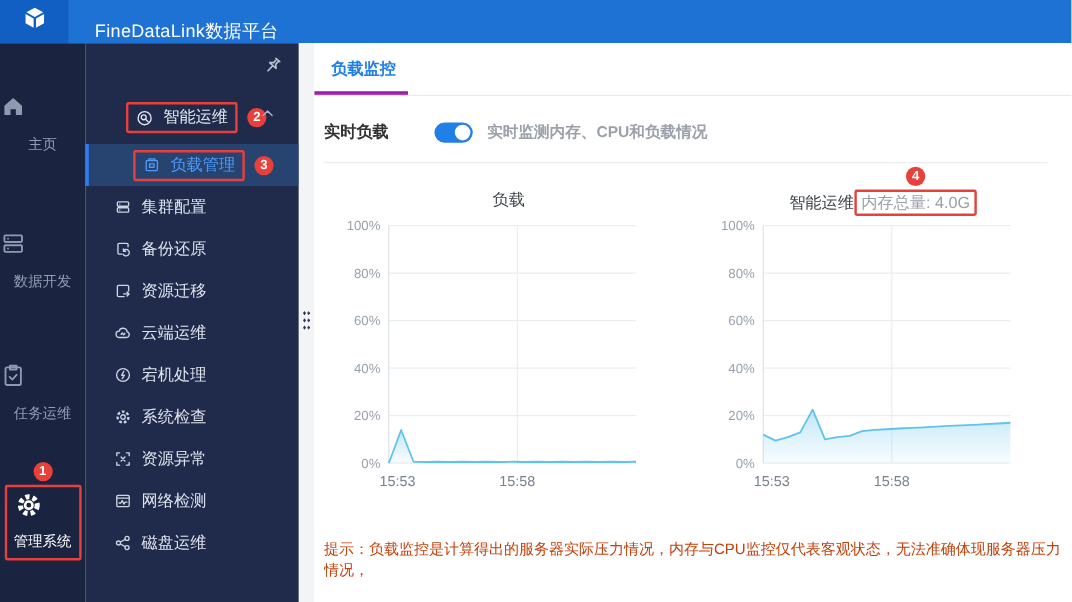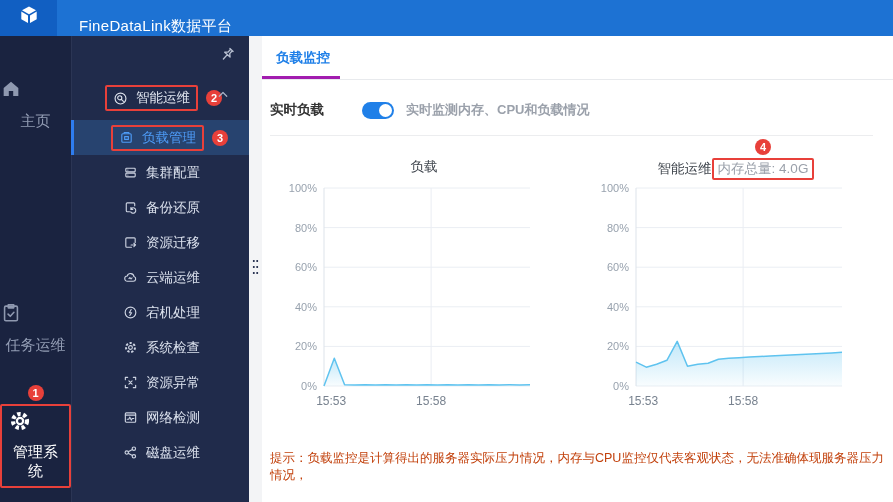--- a/index.html
+++ b/index.html
@@ -14,30 +14,30 @@
 
   
   .rail { position:absolute; top:36px; left:0; width:71px; height:466px; background:#1a2340; }
   .submenu { position:absolute; top:36px; left:71px; width:178px; height:466px; background:#202b4b; box-shadow:inset 1px 0 0 rgba(255,255,255,.05); }
   .gutter { position:absolute; top:36px; left:249px; width:13px; height:466px; background:#f3f4f6; }
   .main { position:absolute; top:36px; left:262px; width:631px; height:466px; background:#fff; }
 
   
   .rail-item { position:absolute; left:0; width:71px; text-align:center; color:#939db4; cursor:pointer; }
   .rail-item .ric { display:block; height:22px; margin:0 auto 12px; color:#8f99b0; }
-  .rail-item .rlbl { font-size:15px; display:block; }
+  .rail-item .rlbl { font-size:12px; display:block; }
   .rail-item.active { color:#fff; }
   .rail-item.active .ric { color:#fff; }
 
   
   .pin { position:absolute; top:10px; right:13px; width:18px; height:18px; color:#b7bfd1; cursor:pointer; }
   .group-hdr { position:absolute; top:49px; left:14px; display:flex; align-items:center; color:#e2e7f1; font-size:13.5px; cursor:pointer;margin-left:20px; }
   .chevron { position:absolute; top:53px; right:20px; width:12px; height:10px; color:#aab2c5; cursor:pointer; }
   .sm-list { position:absolute; top:84px; left:0; width:178px; list-style:none; }
-  .sm-item { height:35px; display:flex; align-items:center; padding-left:52px; color:#dce2ee; font-size:13.5px; cursor:pointer; position:relative; }
+  .sm-item { height:35px; display:flex; align-items:center; padding-left:24px; color:#dce2ee; font-size:13.5px; cursor:pointer; position:relative; }
   .sm-item .ic { width:15px; height:15px; margin-right:8px; color:#cdd4e2; flex:0 0 15px; }
   .sm-item.selected { background:#27436f; padding-left:40px; }
   .sm-item.selected::before { content:""; position:absolute; left:0; top:0; width:3px; height:35px; background:#2e7df0; }
   .sm-item.selected .ic, .sm-item.selected .lbl { color:#4e9cf8; }
   .ic svg, .ric svg, .pin svg, .chevron svg { display:block; }
 
   
   .anno-box { position:relative; display:inline-flex; align-items:center; border:2px solid #e8403a; border-radius:2px; padding:2px 6px; }
   .anno-box.col { display:inline-block; padding:3px 6px 5px; }
   .anno-badge { position:absolute; width:16px; height:16px; border-radius:50%; background:#e8403a; color:#fff; font-size:11px; font-weight:bold; line-height:16px; text-align:center; }
@@ -90,20 +90,30 @@
   </div>
 
   <div class="rail">
     <div class="rail-item" style="top:42px">
       <span class="ric">
         <svg width="22" height="22" viewBox="0 0 24 24" fill="currentColor">
             <path d="M4 11 12 4l8 7v8.5h-5.6v-5.2h-4.8v5.2H4Z"></path>
           </svg>
       </span>
       <span class="rlbl">主页</span>
+    </div>
+    <div class="rail-item" style="top:156px">
+      <span class="ric">
+        <svg width="22" height="22" viewBox="0 0 24 24" fill="none" stroke="currentColor" stroke-width="1.7" stroke-linecap="round">
+          <rect x="4" y="4.5" width="16" height="6" rx="1"></rect>
+            <rect x="4" y="13.5" width="16" height="6" rx="1"></rect>
+          <path d="M7.3 7.5h.01M7.3 16.5h.01"></path>
+          </svg>
+      </span>
+      <span class="rlbl">数据开发</span>
     </div>
     <div class="rail-item" style="top:266px">
       <span class="ric">
         <svg width="22" height="22" viewBox="0 0 24 24" fill="none" stroke="currentColor" stroke-width="1.7" stroke-linecap="round" stroke-linejoin="round">
           <rect x="5" y="4.5" width="14" height="16" rx="1.5"></rect>
             <path d="M9 3h6v3.4H9z"></path>
             <path d="m8.8 13.2 2.4 2.4 4-4.4"></path>
           </svg>
       </span>
       <span class="rlbl">任务运维</span>

